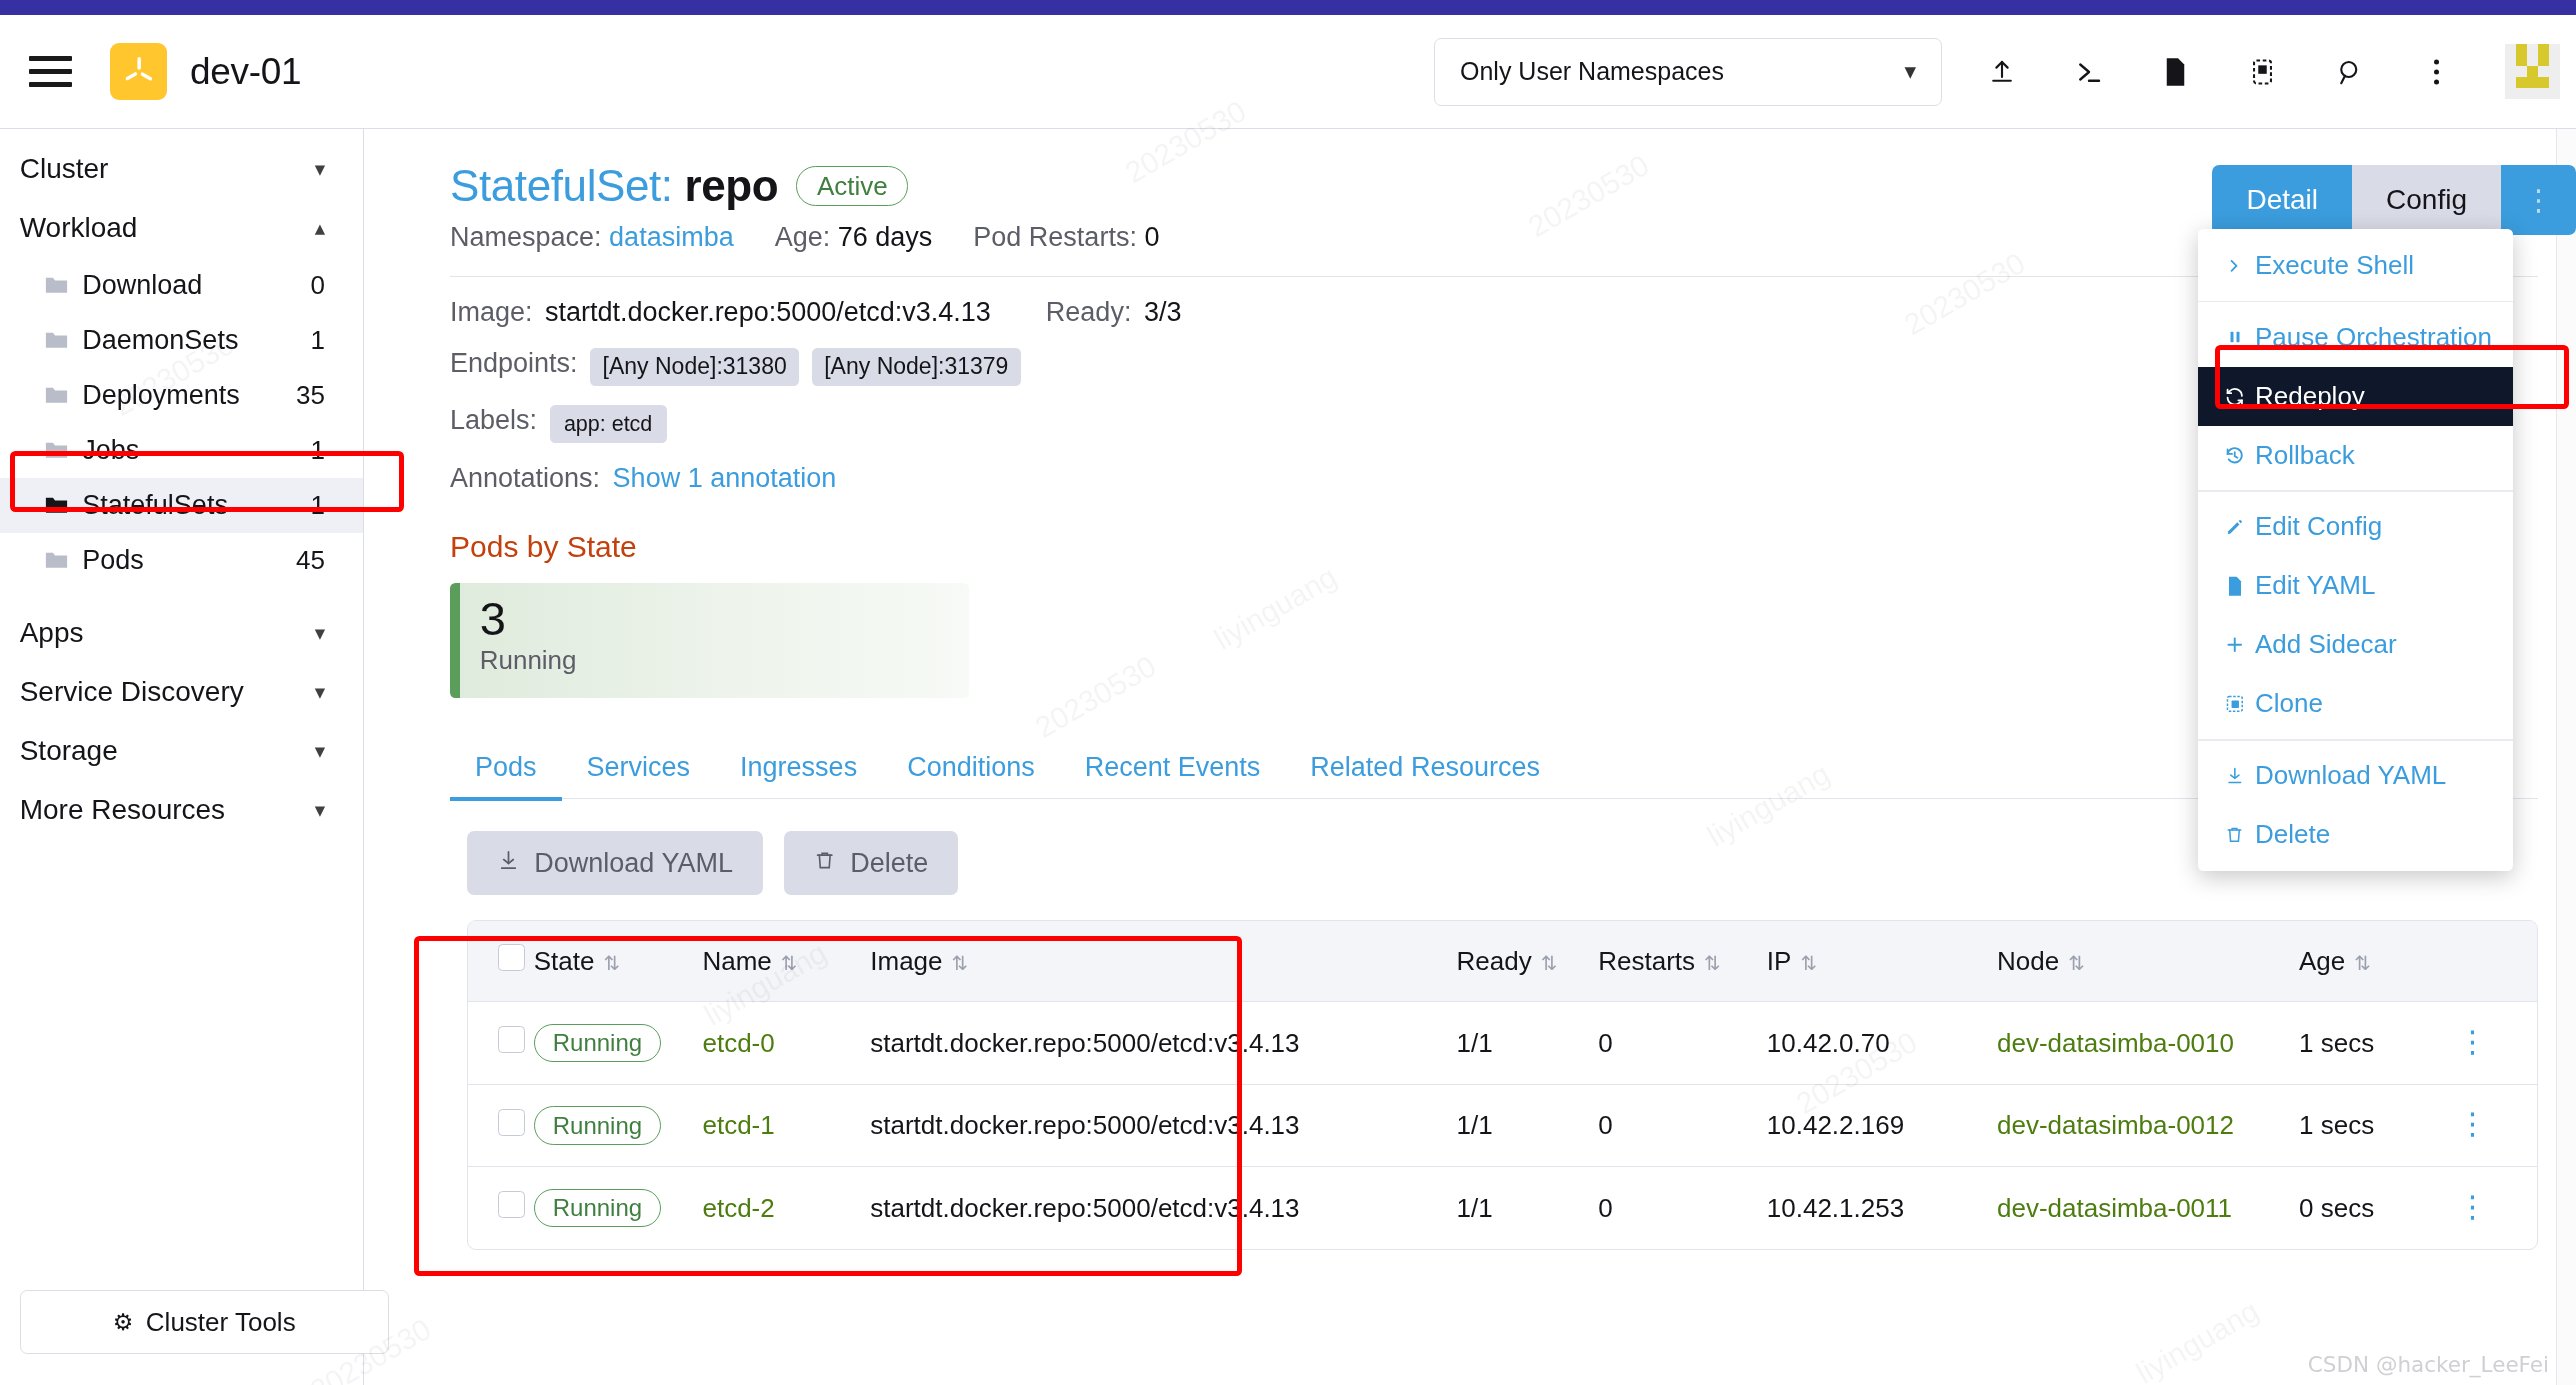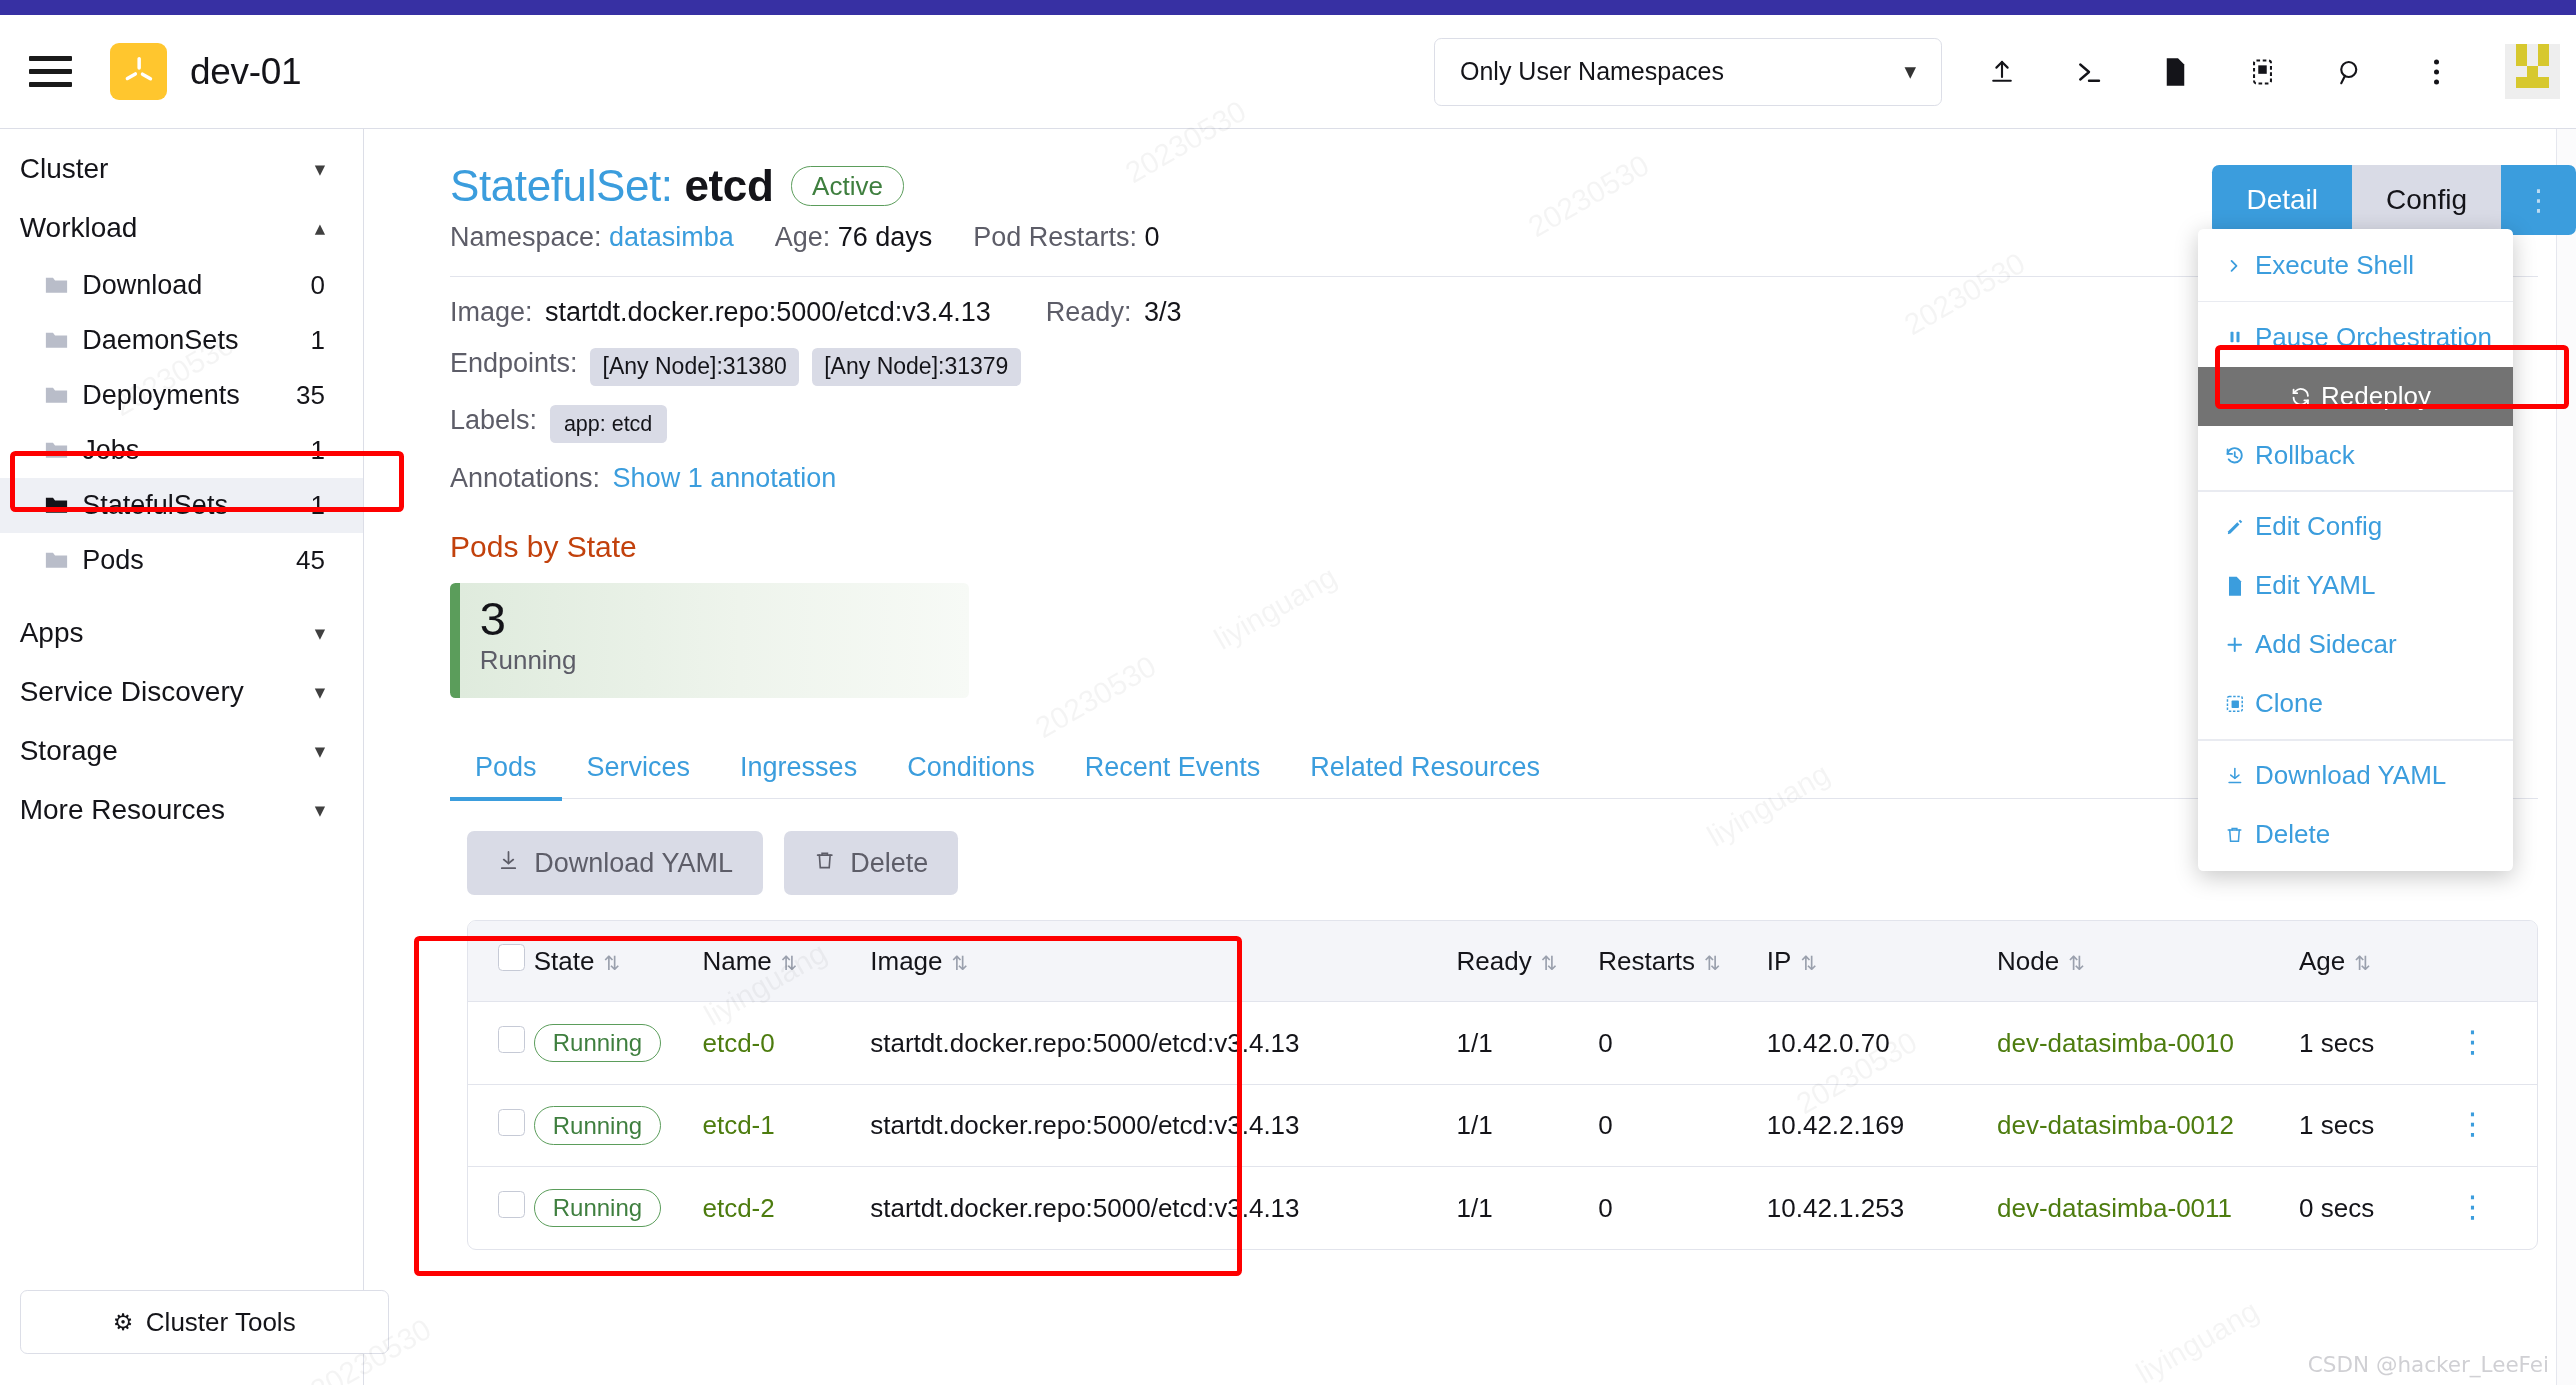--- a/index.html
+++ b/index.html
@@ -204,21 +204,21 @@
     padding: 7.2px 0;
   }
   .menu-item {
     display: flex; align-items: center; height: 59px; padding: 0 16px;
     font-size: 26px; color: #3b9ddd; cursor: pointer; white-space: nowrap;
   }
   .menu-item .mi {
     width: 41px; flex: 0 0 41px; display: flex; align-items: center;
     justify-content: center; font-size: 23px; color: #3b9ddd;
   }
-  .menu-item.sel { background: #737373; color: #fff; justify-content: center; }
+  .menu-item.sel { background: #0f172a; color: #fff; }
   .menu-item.sel .mi { color: #fff; }
   .menu-sep { height: 1.8px; background: #e9ebf1; margin: 5.4px 0; }
 
   
   .annot { position: absolute; border: 5.4px solid #fe0000; border-radius: 5.4px; z-index: 60; pointer-events: none; }
   #annot-sidebar { left: 9.8px; top: 451px; width: 394px; height: 61px; }
   #annot-redeploy { left: 2215px; top: 345px; width: 354px; height: 64px; }
   #annot-table { left: 414px; top: 936px; width: 828px; height: 340px; }
 
   
@@ -434,21 +434,21 @@
       <span class="gear">⚙</span>
       <span>Cluster Tools</span>
     </div>
   </div>
 
   <div class="main">
 
     <div class="page-title-row">
       <div class="page-title">
         <span>StatefulSet:</span>
-        <b>etcd</b>
+        <b>repo</b>
       </div>
       <div class="pill-active">Active</div>
     </div>
 
     <div class="meta-row">
       <div>
         <span>Namespace:</span>
         <a href="#">datasimba</a>
       </div>
       <div>

